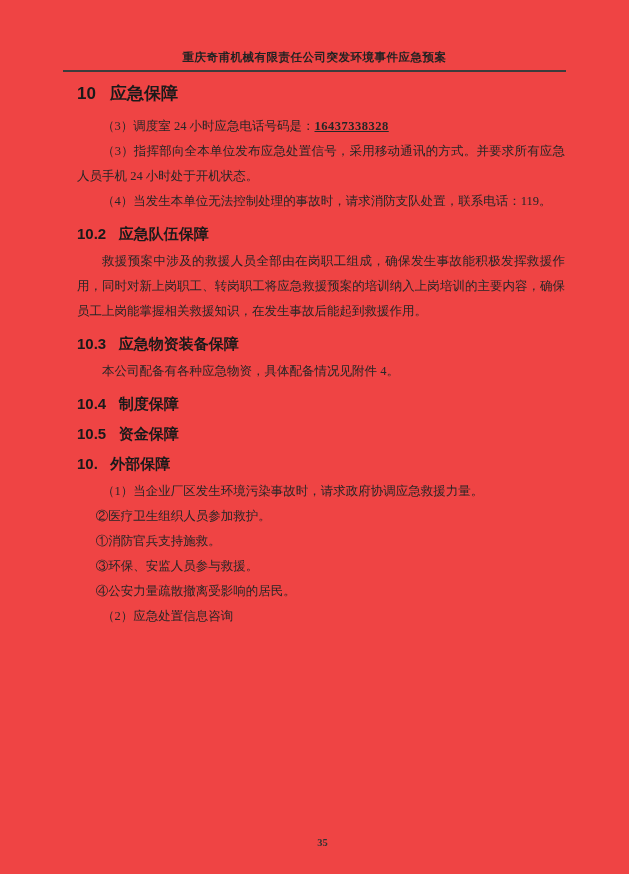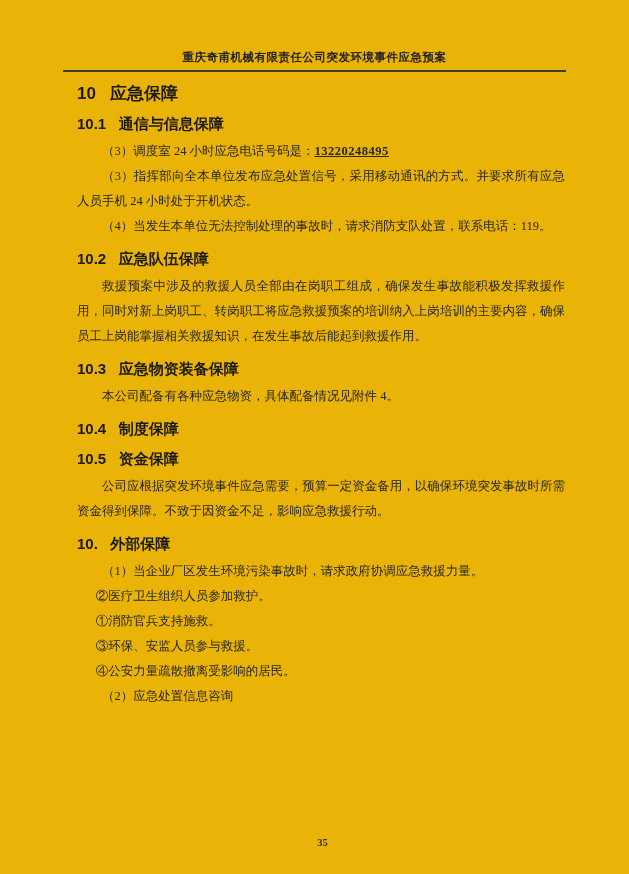--- a/index.html
+++ b/index.html
@@ -4,21 +4,21 @@
 <style>
   html, body {
     margin: 0;
     padding: 0;
     background: #ffffff;
   }
   .page {
     position: relative;
     width: 629px;
     height: 874px;
-    background: #eab308;
+    background: #ef4444;
     overflow: hidden;
     font-family: "Liberation Serif", "DejaVu Serif", serif;
     color: #2b2b2b;
   }
   .running-header {
     position: absolute;
     top: 50px;
     left: 63px;
     width: 503px;
     text-align: center;
@@ -88,25 +88,21 @@
     <span>重庆奇甫机械有限责任公司突发环境事件应急预案</span>
   </div>
 
   <div class="content">
 
     <h1 class="doc-h1">
       <span class="hnum">10</span>
       <span>应急保障</span>
     </h1>
 
-    <h2 class="doc-h2">
-      <span class="hnum">10.1</span>
-      <span>通信与信息保障</span>
-    </h2>
-    <p class="body"><span>（3）调度室 24 小时应急电话号码是：</span><span class="phone">13220248495</span></p>
+    <p class="body"><span>（3）调度室 24 小时应急电话号码是：</span><span class="phone">16437338328</span></p>
     <p class="body">（3）指挥部向全本单位发布应急处置信号，采用移动通讯的方式。并要求所有应急人员手机 24 小时处于开机状态。</p>
     <p class="body">（4）当发生本单位无法控制处理的事故时，请求消防支队处置，联系电话：119。</p>
 
     <h2 class="doc-h2">
       <span class="hnum">10.2</span>
       <span>应急队伍保障</span>
     </h2>
     <p class="body">救援预案中涉及的救援人员全部由在岗职工组成，确保发生事故能积极发挥救援作用，同时对新上岗职工、转岗职工将应急救援预案的培训纳入上岗培训的主要内容，确保员工上岗能掌握相关救援知识，在发生事故后能起到救援作用。</p>
 
     <h2 class="doc-h2">
@@ -117,21 +113,20 @@
 
     <h2 class="doc-h2">
       <span class="hnum">10.4</span>
       <span>制度保障</span>
     </h2>
 
     <h2 class="doc-h2">
       <span class="hnum">10.5</span>
       <span>资金保障</span>
     </h2>
-    <p class="body">公司应根据突发环境事件应急需要，预算一定资金备用，以确保环境突发事故时所需资金得到保障。不致于因资金不足，影响应急救援行动。</p>
 
     <h2 class="doc-h2">
       <span class="hnum">10.</span>
       <span>外部保障</span>
     </h2>
     <p class="body">（1）当企业厂区发生环境污染事故时，请求政府协调应急救援力量。</p>
     <p class="body sub">②医疗卫生组织人员参加救护。</p>
     <p class="body sub">①消防官兵支持施救。</p>
     <p class="body sub">③环保、安监人员参与救援。</p>
     <p class="body sub">④公安力量疏散撤离受影响的居民。</p>

